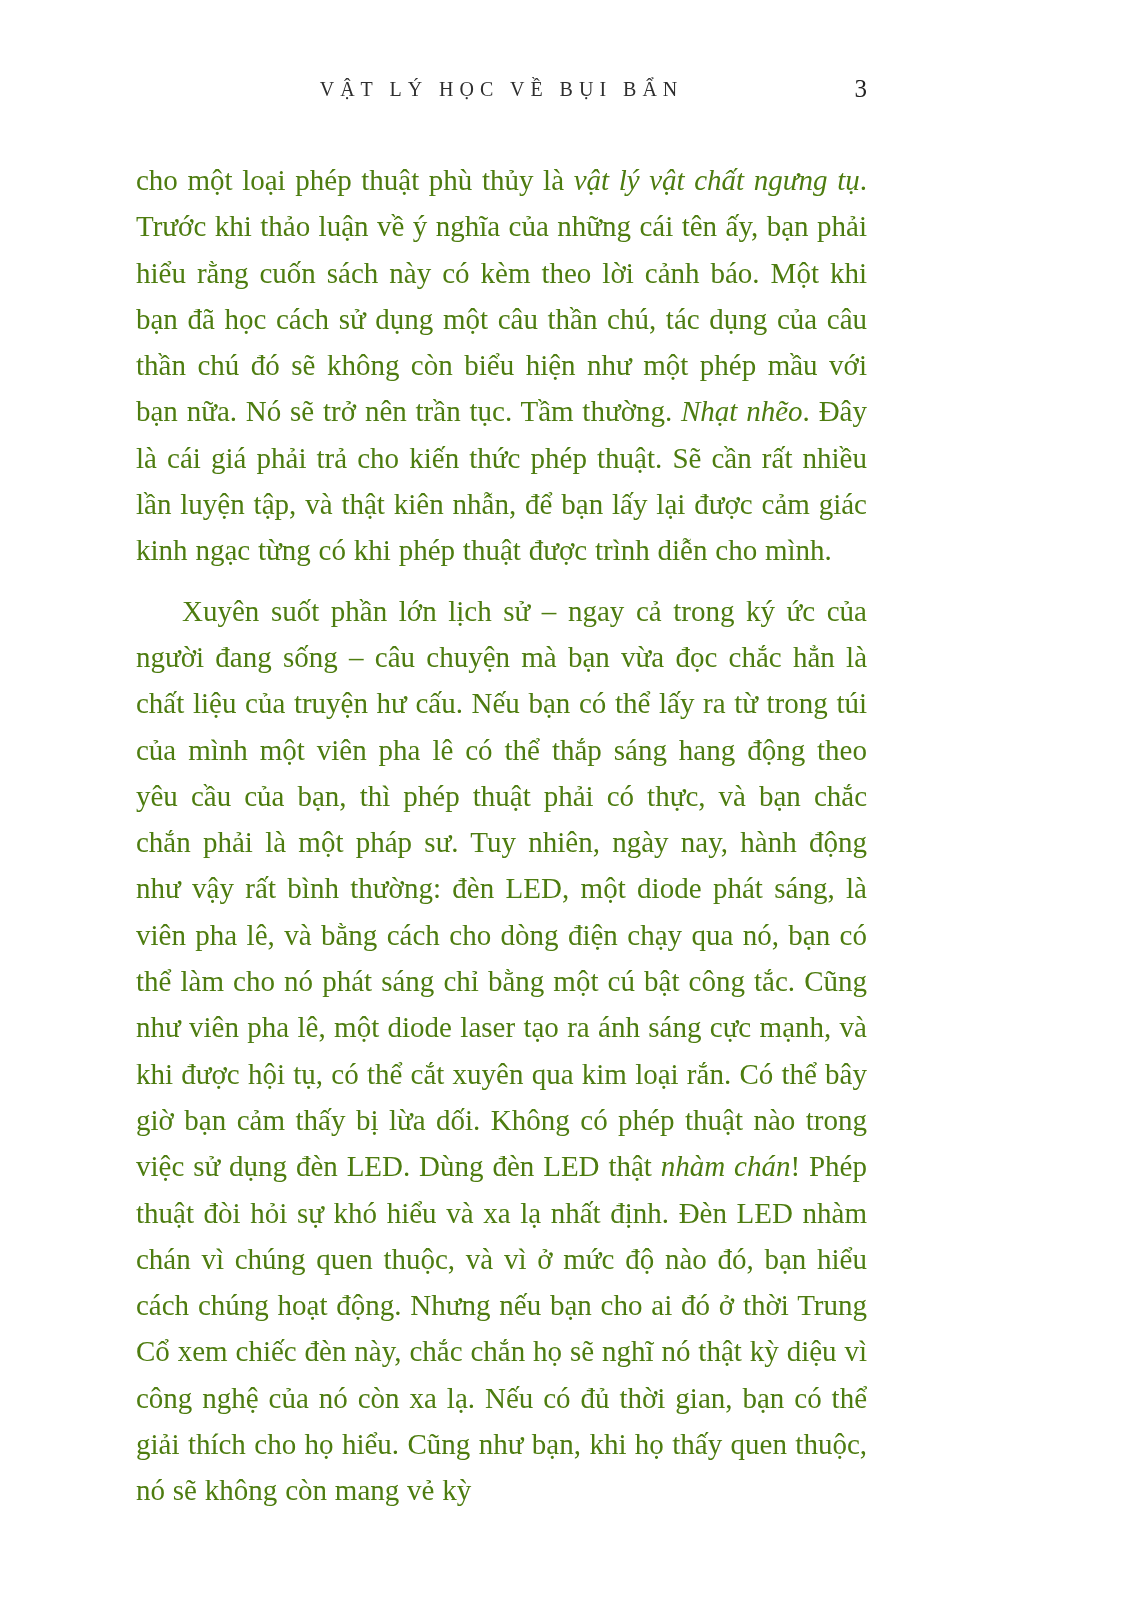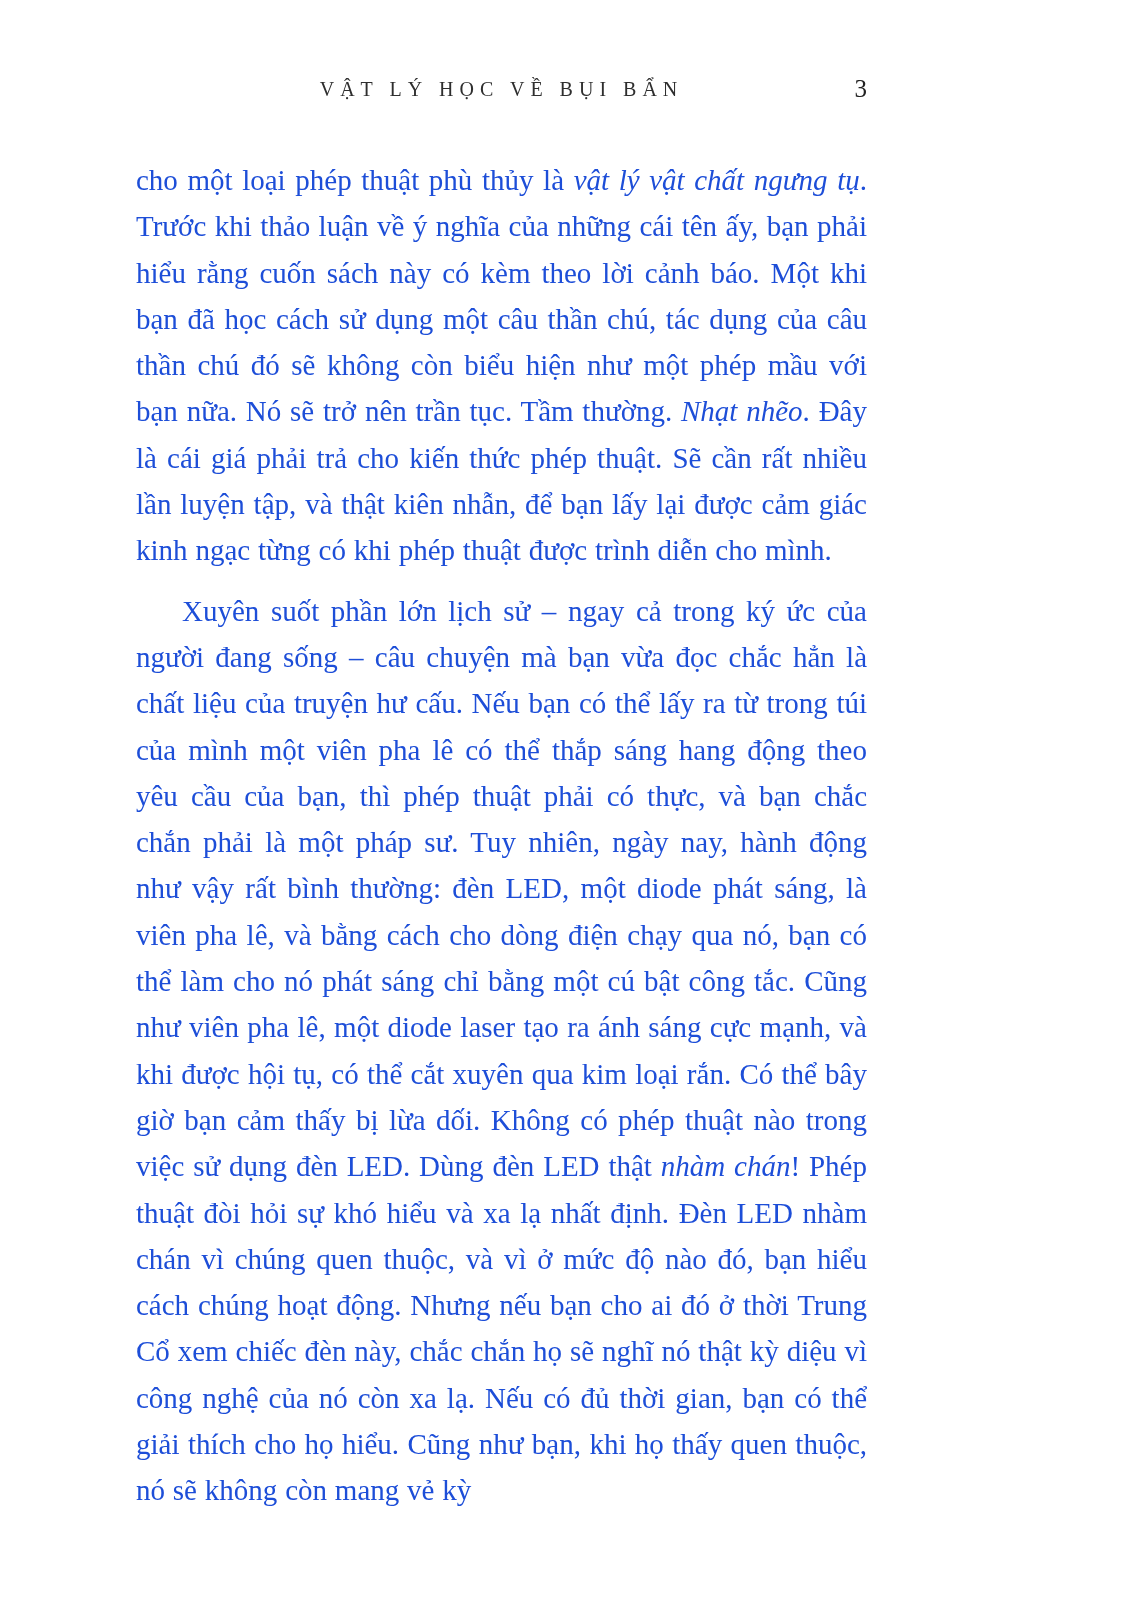--- a/index.html
+++ b/index.html
@@ -42,21 +42,21 @@
   }
   .body-text {
     margin-top: 56px;
   }
   .para {
     margin: 0;
     font-size: 29px;
     line-height: 46.3px;
     text-align: justify;
     text-justify: inter-word;
-    color: #1d4ed8;
+    color: #4d7c0f;
     word-spacing: 0.02em;
   }
   .para.indent {
     text-indent: 46px;
     margin-top: 14px;
   }
   .ital {
     font-style: italic;
   }
 </style>

